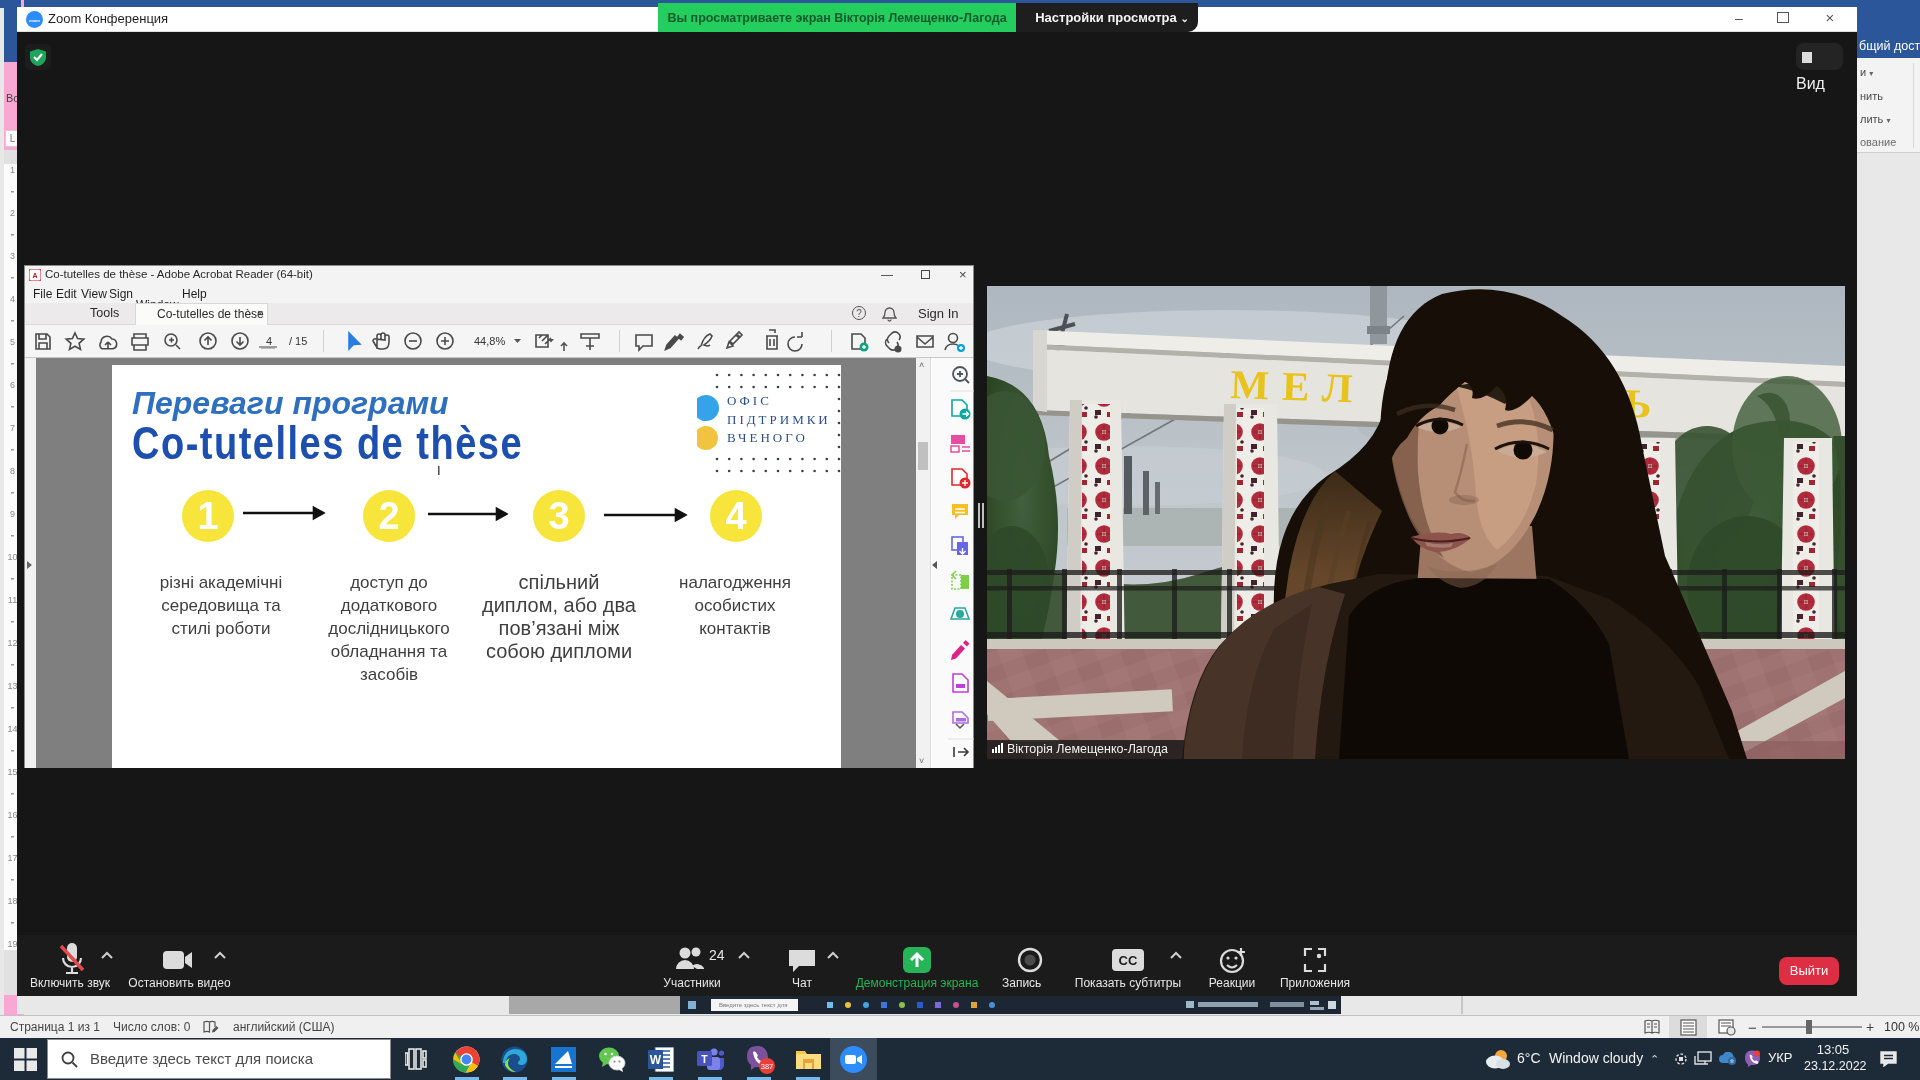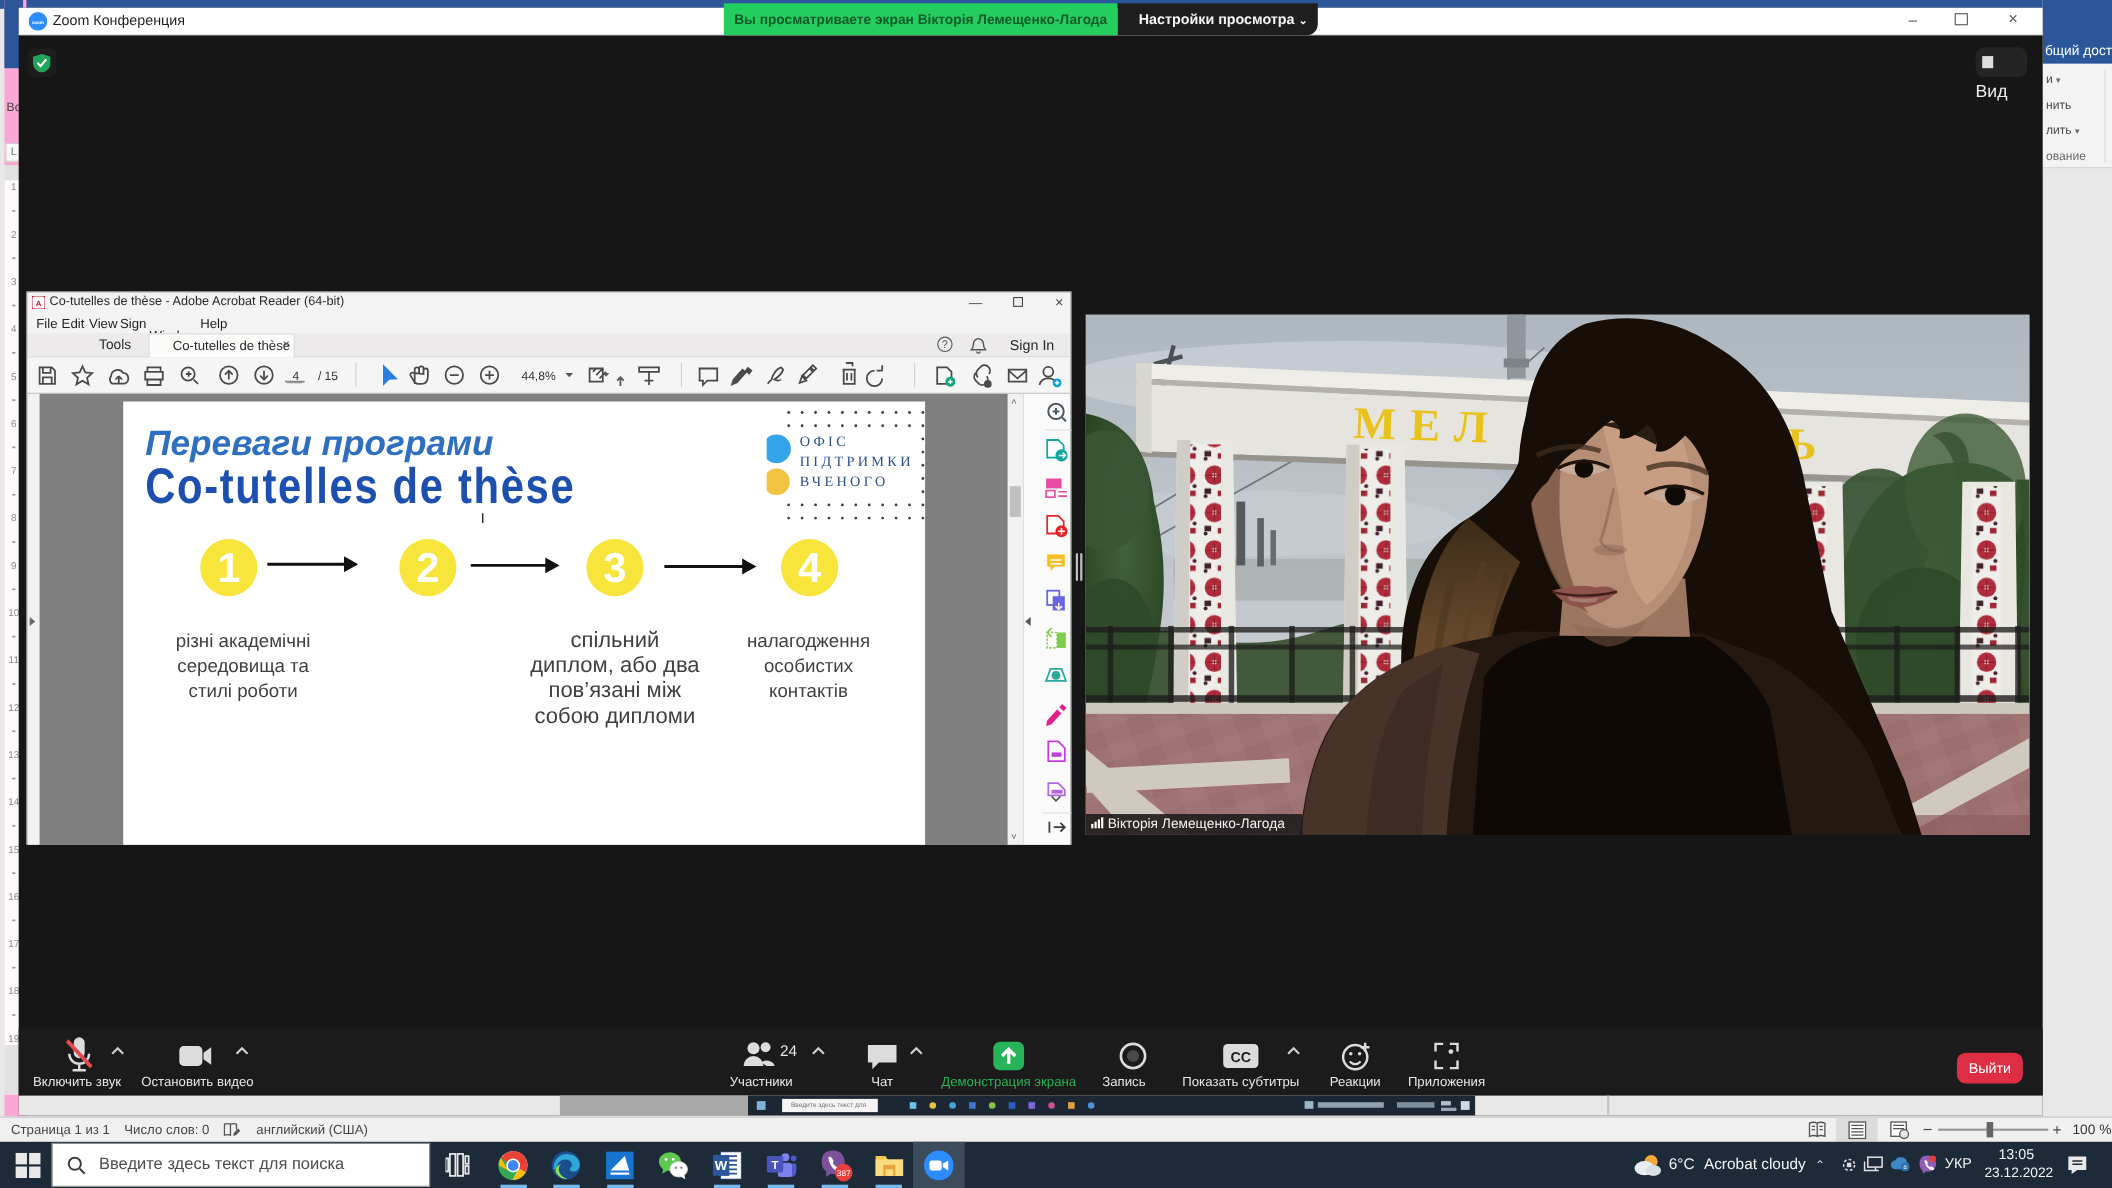--- a/index.html
+++ b/index.html
@@ -273,20 +273,21 @@
             <g stroke="#111" stroke-width="2.6" fill="#111">
               <path d="M131 38 h80" fill="none"></path>
                 <path d="M211 38 l-9-5 v10 z"></path>
               <path d="M316 39 h78" fill="none"></path>
                 <path d="M394 39 l-9-5 v10 z"></path>
               <path d="M492 40 h81" fill="none"></path>
                 <path d="M573 40 l-9-5 v10 z"></path>
             </g>
           </svg>
           <div class="abs" style="left:29px;top:206px;width:160px;text-align:center;font-size:17px;color:#3f3f3f;line-height:23px;">різні академічні<br>середовища та<br>стилі роботи</div>
+          <div class="abs" style="left:192px;top:206px;width:170px;text-align:center;font-size:17px;color:#3f3f3f;line-height:23px;">доступ до<br>додаткового<br>дослідницького<br>обладнання та<br>засобів</div>
           <div class="abs" style="left:362px;top:206px;width:170px;text-align:center;font-size:20px;color:#3f3f3f;line-height:23px;">спільний<br>диплом, або два<br>пов’язані між<br>собою дипломи</div>
           <div class="abs" style="left:528px;top:206px;width:190px;text-align:center;font-size:17px;color:#3f3f3f;line-height:23px;">налагодження<br>особистих<br>контактів</div>
         </div>
 
         <div class="abs" style="left:891px;top:0;width:14px;height:410px;background:#f1f1f1;">
           <div class="abs" style="left:3px;top:2px;font-size:9px;color:#666;">˄</div>
           <div class="abs" style="left:2px;top:84px;width:10px;height:28px;background:#c0c0c0;"></div>
           <div class="abs" style="left:3px;top:398px;font-size:9px;color:#666;">˅</div>
         </div>
 
@@ -768,21 +769,21 @@
     <div class="abs" style="left:698px;top:39px;width:24px;height:3px;background:#76b9ed;"></div>
     <div class="abs" style="left:747px;top:39px;width:24px;height:3px;background:#76b9ed;"></div>
     <div class="abs" style="left:796px;top:39px;width:24px;height:3px;background:#76b9ed;"></div>
 
     <svg class="abs" style="left:1484px;top:9px;" width="27" height="25" viewBox="0 0 27 25">
       <circle cx="17" cy="9" r="6" fill="#f2a93b"></circle>
       <ellipse cx="11" cy="15" rx="9" ry="6.5" fill="#e8edf2"></ellipse>
       <ellipse cx="19" cy="17" rx="7" ry="5" fill="#d8dfe6"></ellipse>
     </svg>
     <div class="abs" style="left:1517px;top:12px;font-size:14px;color:#f2f2f2;">6°C</div>
-    <div class="abs" style="left:1549px;top:12px;font-size:14px;color:#f2f2f2;">Acrobat cloudy</div>
+    <div class="abs" style="left:1549px;top:12px;font-size:14px;color:#f2f2f2;">Window cloudy</div>
     <div class="abs" style="left:1650px;top:15px;font-size:11px;color:#dcdcdc;">⌃</div>
     <svg class="abs" style="left:1673px;top:13px;" width="16" height="16" viewBox="0 0 16 16" stroke="#e0e0e0" fill="none" stroke-width="1.4">
       <circle cx="8" cy="8" r="5" stroke-dasharray="2.5 2"></circle>
         <rect x="6" y="6" width="4" height="4" fill="#e0e0e0" stroke="none"></rect>
     </svg>
     <svg class="abs" style="left:1694px;top:13px;" width="18" height="16" viewBox="0 0 18 16" stroke="#e0e0e0" fill="none" stroke-width="1.4">
       <rect x="4" y="1" width="13" height="9"></rect>
         <path d="M8 13 h6 M11 10 v3 M1 5 v8 h7"></path>
     </svg>
     <svg class="abs" style="left:1719px;top:14px;" width="18" height="13" viewBox="0 0 18 13">

